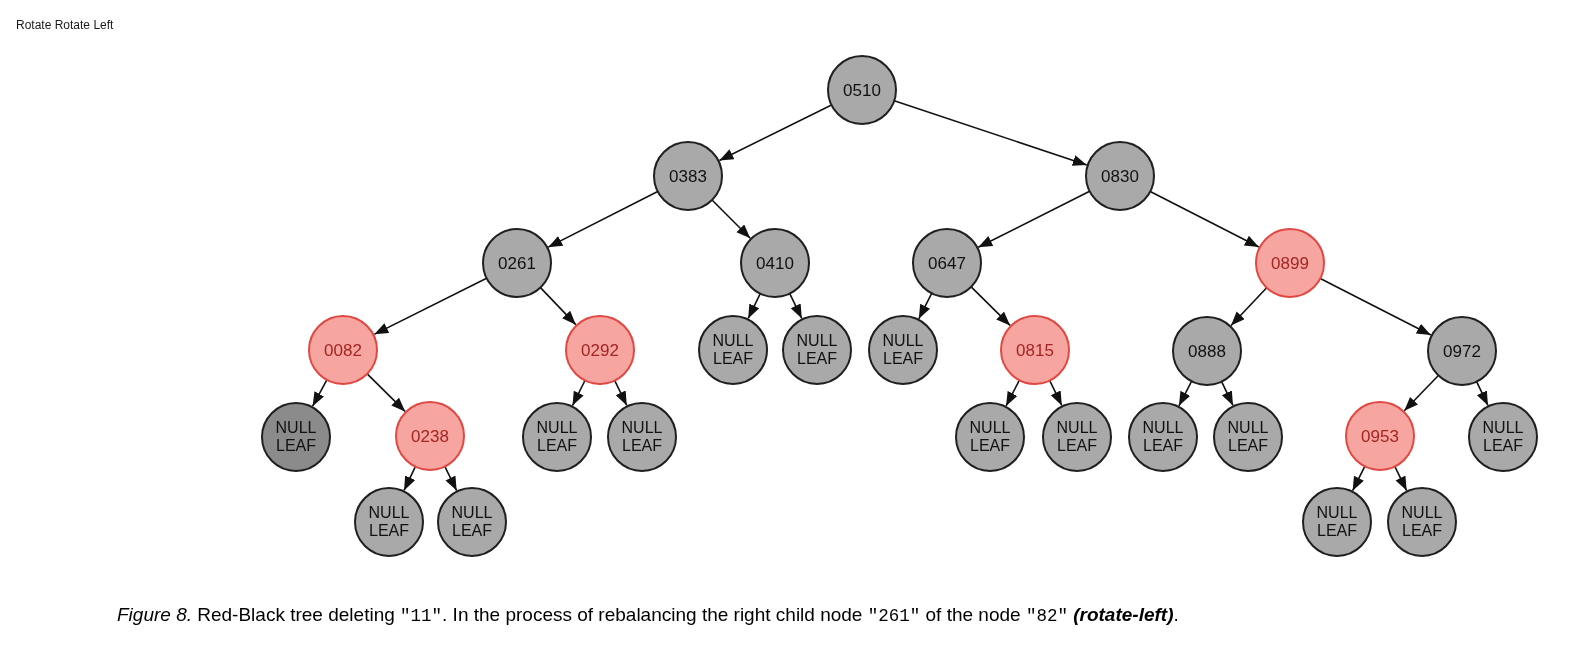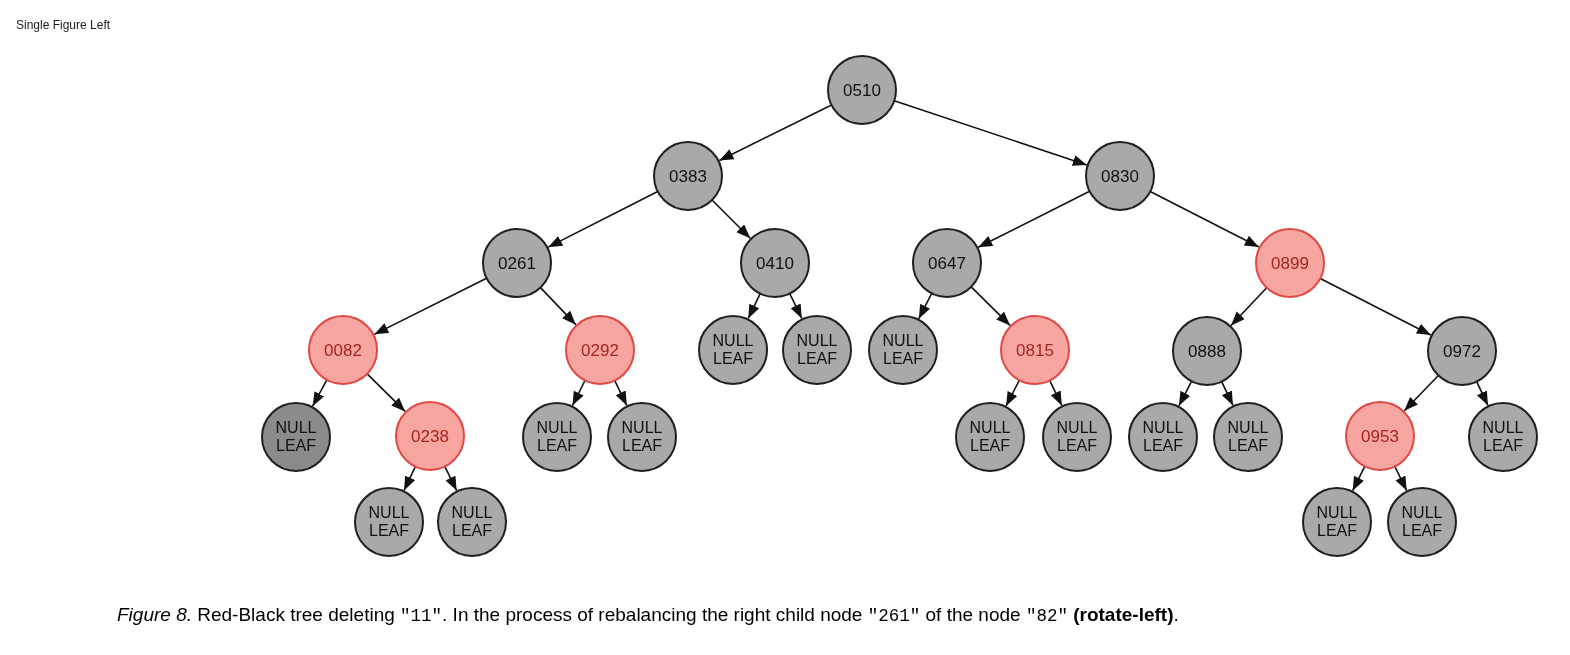--- a/index.html
+++ b/index.html
@@ -14,29 +14,29 @@
     position: absolute; top: 18px; left: 16px;
     font-size: 12px; color: #1a1a1a;
   }
   #tree-svg { position: absolute; top: 0; left: 0; }
   .caption {
     position: absolute; top: 604px; left: 117px;
     font-size: 19px; color: #000; white-space: nowrap;
   }
   .caption .seg-italic { font-style: italic; text-align: center; }
   .caption .seg-mono { font-family: "Liberation Mono", monospace; font-size: 17.5px; }
-  .caption .seg-bold-italic { font-weight: bold; }
+  .caption .seg-bold-italic { font-style: italic; font-weight: bold; }
   .caption .seg-normal { }
   text { user-select: none; }
 </style>
 </head>
 <body>
 
 <div class="page">
-  <div class="diagram-title">Single Figure Left</div>
+  <div class="diagram-title">Rotate Rotate Left</div>
   <svg id="tree-svg" width="1570" height="580" viewBox="0 0 1570 580" xmlns="http://www.w3.org/2000/svg">
       <defs>
         <marker id="arrow" markerWidth="15" markerHeight="12" refX="14" refY="5.5" orient="auto" markerUnits="userSpaceOnUse">
           <path d="M0,0 L14,5.5 L0,11 Z" fill="#111111"></path>
         </marker>
       </defs>
       <line x1="831.5197288166929" y1="105.0649616193357" x2="719.376749747522" y2="160.49195127421325" stroke="#111111" stroke-width="1.6" marker-end="url(#arrow)"></line>
       <line x1="894.2552321337174" y1="100.75174404457249" x2="1086.7960845682321" y2="164.9320281894107" stroke="#111111" stroke-width="1.6" marker-end="url(#arrow)"></line>
       <line x1="657.696546954123" y1="191.41754628649878" x2="548.194731076638" y2="247.12899646978065" stroke="#111111" stroke-width="1.6" marker-end="url(#arrow)"></line>
       <line x1="712.0416305603426" y1="200.0416305603426" x2="750.2512626584709" y2="238.25126265847084" stroke="#111111" stroke-width="1.6" marker-end="url(#arrow)"></line>

